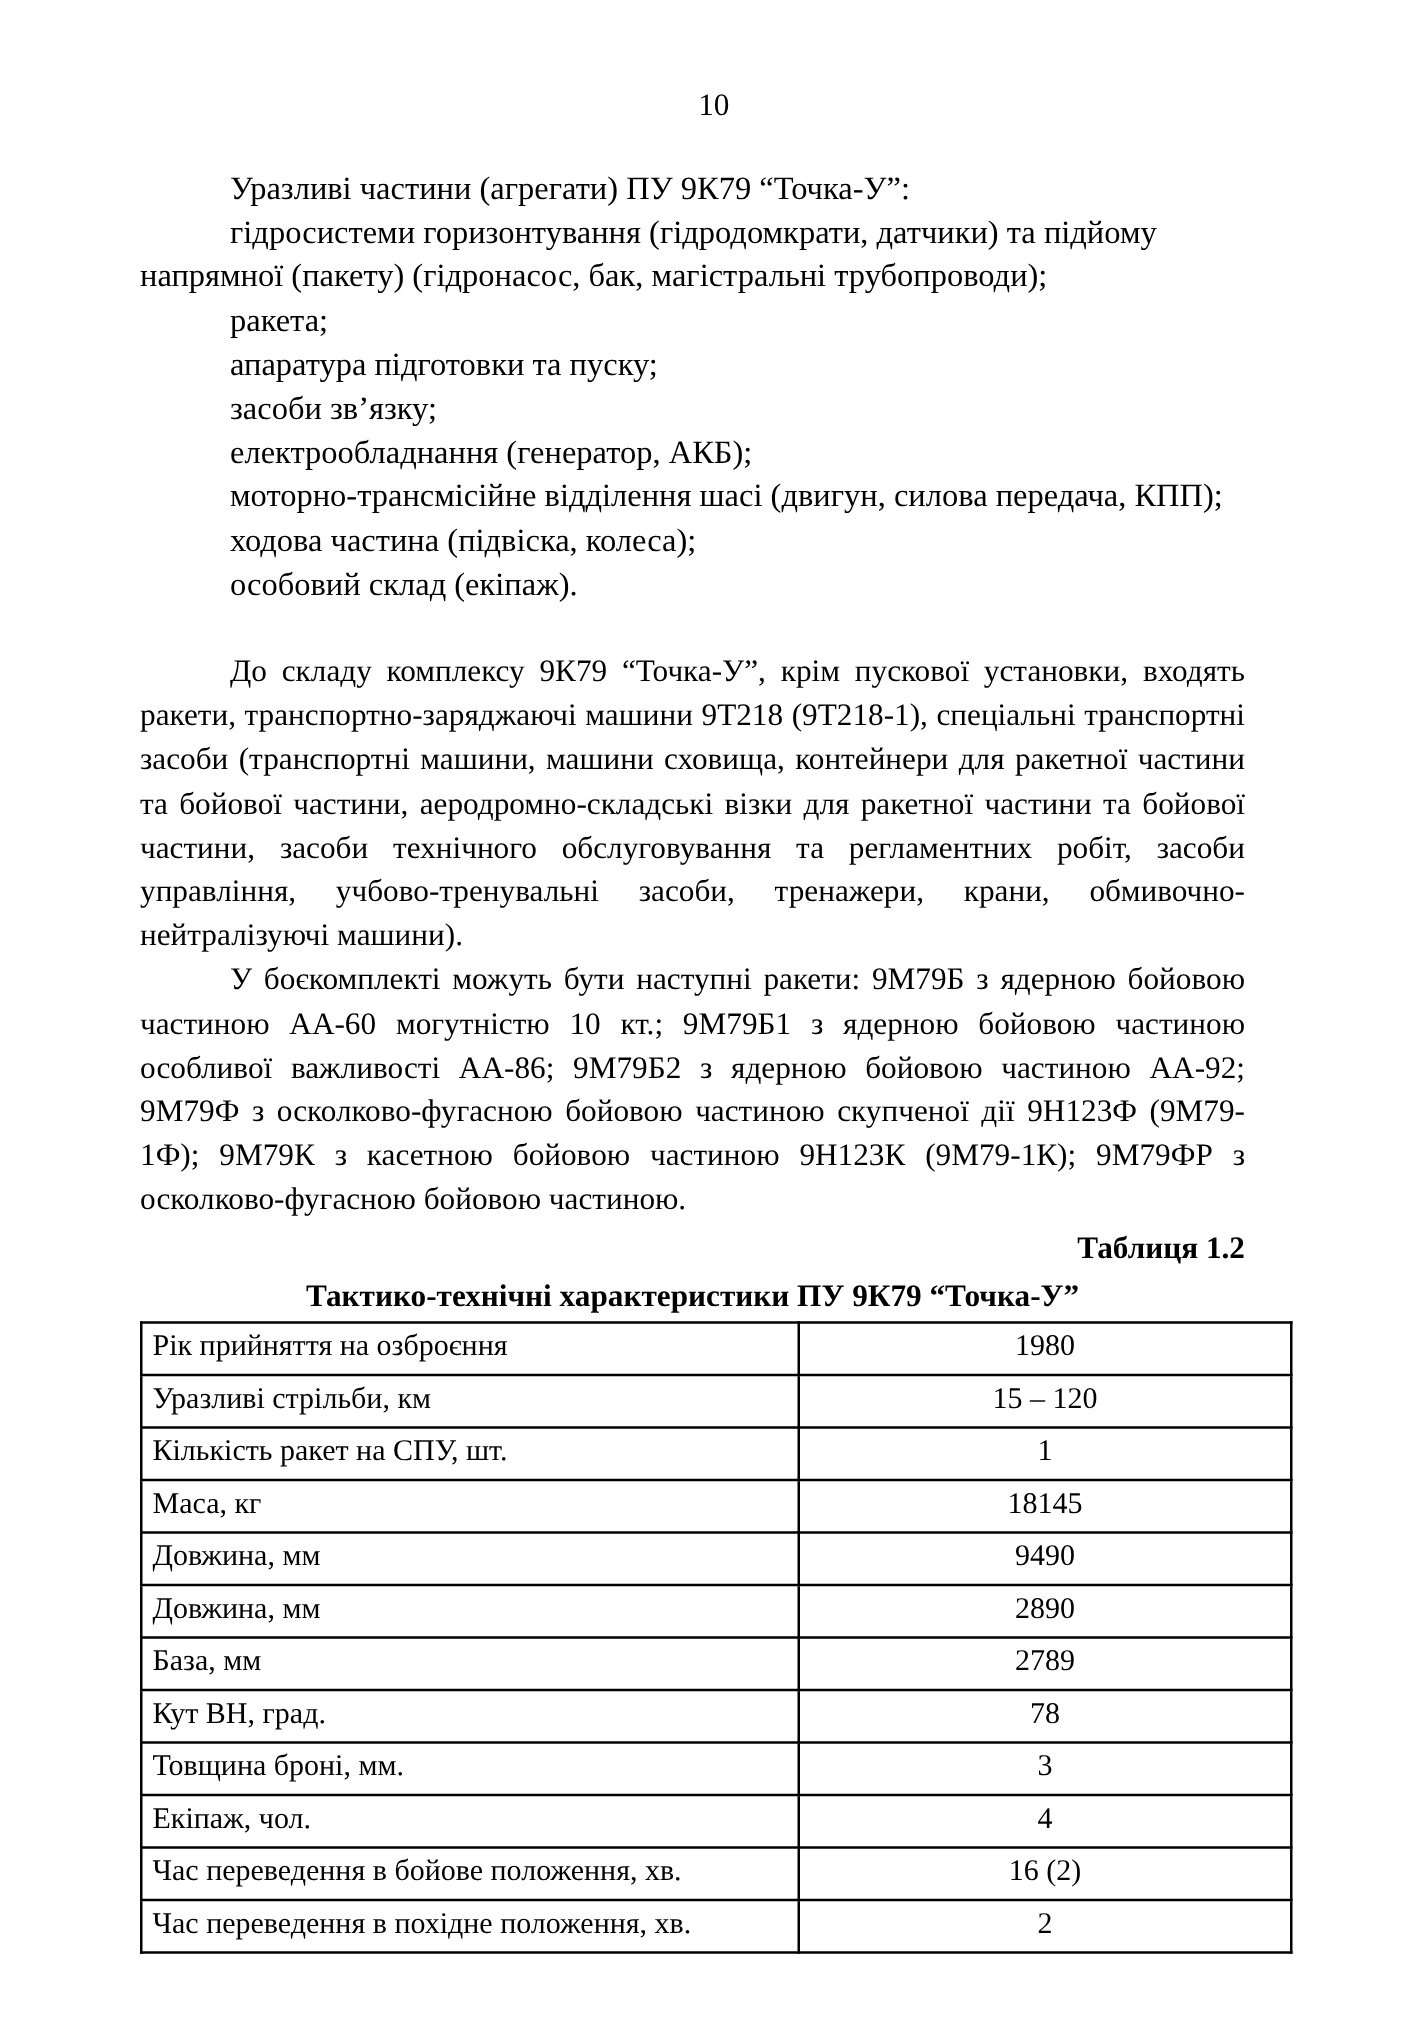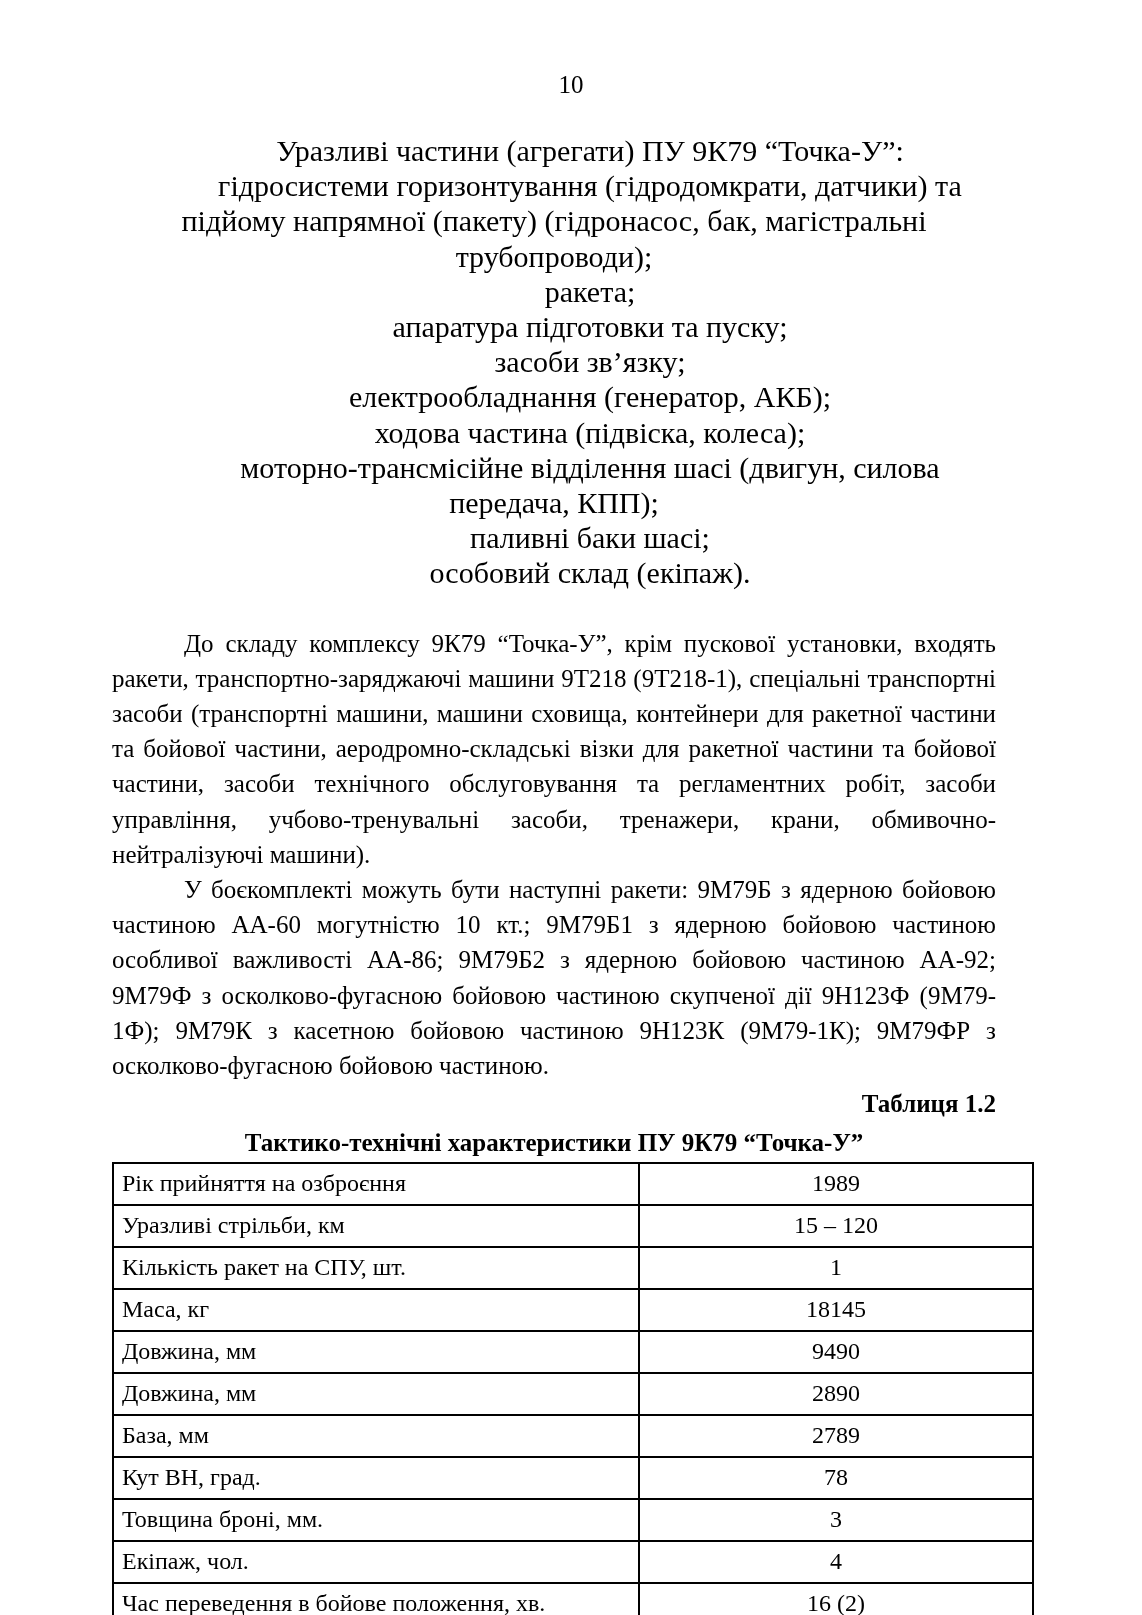--- a/index.html
+++ b/index.html
@@ -43,24 +43,24 @@
     text-justify: inter-word;
     margin: 0;
   }
   .para.indent {
     text-indent: 72px;
   }
   .para.lastline-left {
     text-align-last: left;
   }
   .list-line {
-    font-size: 30px;
+    font-size: 26px;
     line-height: 35.2px;
     text-indent: 72px;
-    text-align: center;
+    text-align: left;
     margin: 0;
   }
   .list-line.wrap {
     text-indent: 72px;
   }
   .gap-big {
     height: 35px;
   }
   .table-label {
     font-size: 25px;
@@ -110,40 +110,39 @@
 
   <div class="content">
 
     <p class="list-line">Уразливі частини (агрегати) ПУ 9К79 “Точка-У”:</p>
 
     <p class="list-line wrap">гідросистеми горизонтування (гідродомкрати, датчики) та підйому напрямної (пакету) (гідронасос, бак, магістральні трубопроводи);</p>
     <p class="list-line">ракета;</p>
     <p class="list-line">апаратура підготовки та пуску;</p>
     <p class="list-line">засоби зв’язку;</p>
     <p class="list-line">електрообладнання (генератор, АКБ);</p>
+    <p class="list-line">моторно-трансмісійне відділення шасі (двигун, силова передача, КПП);</p>
     <p class="list-line">ходова частина (підвіска, колеса);</p>
-    <p class="list-line">моторно-трансмісійне відділення шасі (двигун, силова передача, КПП);</p>
-    <p class="list-line">паливні баки шасі;</p>
     <p class="list-line">особовий склад (екіпаж).</p>
 
     <div class="gap-big"></div>
 
     <p class="para indent lastline-left">До складу комплексу 9К79 “Точка-У”, крім пускової установки, входять ракети, транспортно-заряджаючі машини 9Т218 (9Т218-1), спеціальні транспортні засоби (транспортні машини, машини сховища, контейнери для ракетної частини та бойової частини, аеродромно-складські візки для ракетної частини та бойової частини, засоби технічного обслуговування та регламентних робіт, засоби управління, учбово-тренувальні засоби, тренажери, крани, обмивочно-нейтралізуючі машини).</p>
 
     <p class="para indent lastline-left">У боєкомплекті можуть бути наступні ракети: 9М79Б з ядерною бойовою частиною АА-60 могутністю 10 кт.; 9М79Б1 з ядерною бойовою частиною особливої важливості АА-86; 9М79Б2 з ядерною бойовою частиною АА-92; 9М79Ф з осколково-фугасною бойовою частиною скупченої дії 9Н123Ф (9М79-1Ф); 9М79К з касетною бойовою частиною 9Н123К (9М79-1К); 9М79ФР з осколково-фугасною бойовою частиною.</p>
 
     <p class="table-label">Таблиця 1.2</p>
 
     <p class="table-title">Тактико-технічні характеристики ПУ 9К79 “Точка-У”</p>
 
     <table class="spec">
       <tbody>
         <tr>
           <td class="param">Рік прийняття на озброєння</td>
-          <td class="value">1989</td>
+          <td class="value">1980</td>
         </tr>
         <tr>
           <td class="param">Уразливі стрільби, км</td>
           <td class="value">15 – 120</td>
         </tr>
         <tr>
           <td class="param">Кількість ракет на СПУ, шт.</td>
           <td class="value">1</td>
         </tr>
         <tr>

